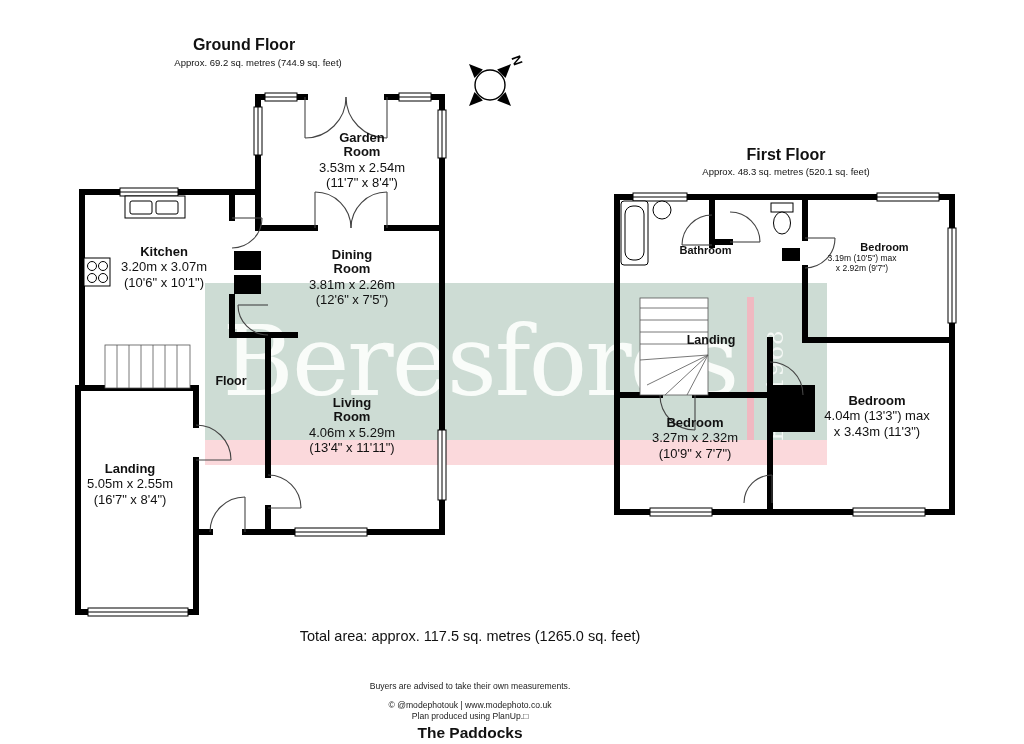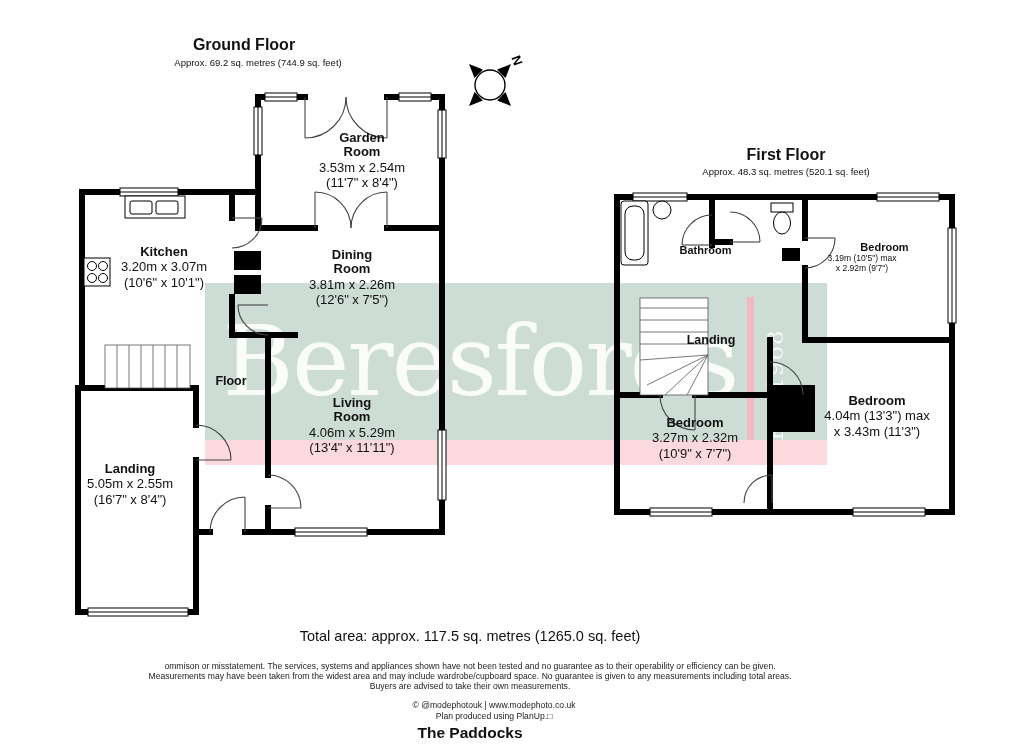--- a/index.html
+++ b/index.html
@@ -30,21 +30,21 @@
   .room-label{position:absolute;transform:translateX(-50%);text-align:center;z-index:6;}
   .room-name{font-weight:bold;font-size:13px;line-height:1.1;white-space:pre-line;}
   .room-dims{font-size:13px;line-height:1.18;white-space:nowrap;}
   .nm-md .room-name{font-size:12.5px;}
   .nm-sm .room-name{font-size:11px;margin-left:45px;}
   .nm-sm .room-dims{font-size:8.5px;}
 
   .center-line{position:absolute;left:0;width:940px;text-align:center;z-index:6;}
   .total-area{font-size:14.5px;}
   .disc{font-size:8.6px;line-height:1.2;color:#222;}
-  .credit{font-size:8.6px;color:#222;padding-left:24px;}
+  .credit{font-size:8.6px;color:#222;}
   .prop-name{font-size:15.5px;font-weight:bold;}
 
   .wall{stroke:#000;stroke-width:6;fill:none;stroke-linecap:square;}
   .thin{stroke:#000;stroke-width:1;fill:none;}
   .arc{stroke:#444;stroke-width:1.1;fill:none;}
   .leaf{stroke:#444;stroke-width:1.1;fill:none;}
   .win{fill:#fff;stroke:#000;stroke-width:1;}
   .fixt{fill:#fff;stroke:#000;stroke-width:1;}
   .solid{fill:#000;stroke:none;}
   .stair{fill:#fff;stroke:#555;stroke-width:0.8;}
@@ -338,20 +338,18 @@
     <div class="room-dims">3.27m x 2.32m</div>
     <div class="room-dims">(10'9" x 7'7")</div>
   </div>
   <div class="room-label" style="left:877px;top:394px">
     <div class="room-name">Bedroom</div>
     <div class="room-dims">4.04m (13'3") max</div>
     <div class="room-dims">x 3.43m (11'3")</div>
   </div>
 
   <div class="center-line total-area" style="top:628px">Total area: approx. 117.5 sq. metres (1265.0 sq. feet)</div>
-  <div class="center-line disc" style="top:661px">ommison or misstatement. The services, systems and appliances shown have not been tested and no guarantee as to their operability or efficiency can be given.</div>
-  <div class="center-line disc" style="top:671px">Measurements may have been taken from the widest area and may include wardrobe/cupboard space. No guarantee is given to any measurements including total areas.</div>
   <div class="center-line disc" style="top:681px">Buyers are advised to take their own measurements.</div>
   <div class="center-line credit" style="top:700px">© @modephotouk | www.modephoto.co.uk</div>
   <div class="center-line credit" style="top:711px">Plan produced using PlanUp.□</div>
   <div class="center-line prop-name" style="top:724px">The Paddocks</div>
 
 </div>
 
 </body></html>

